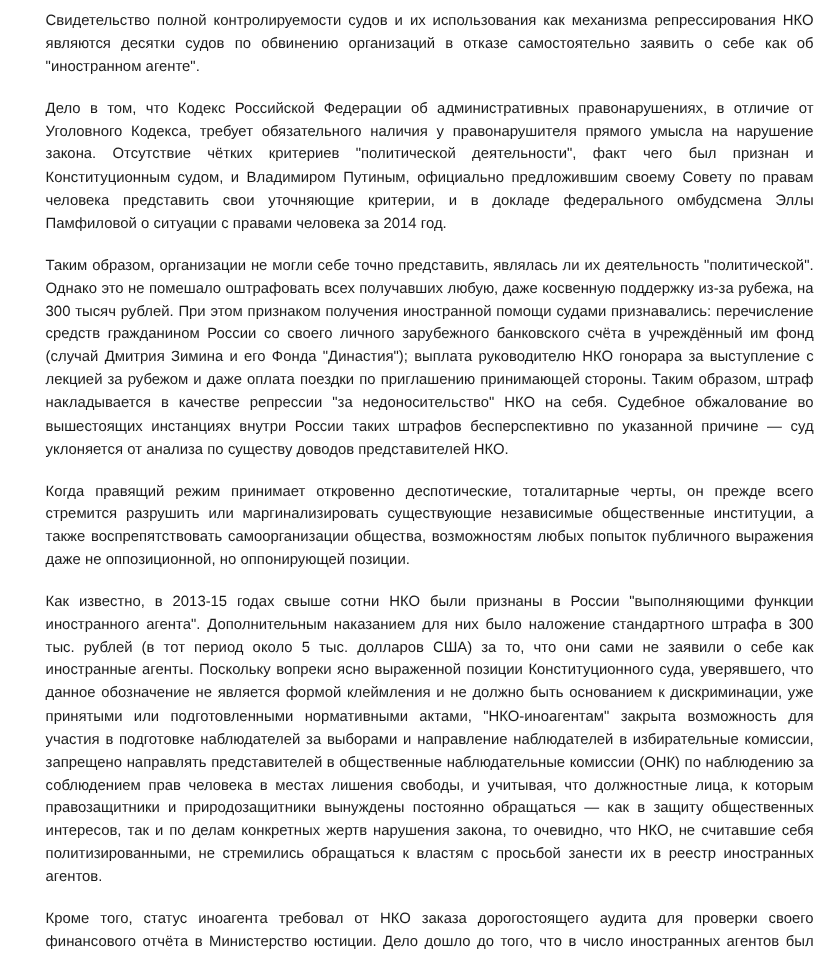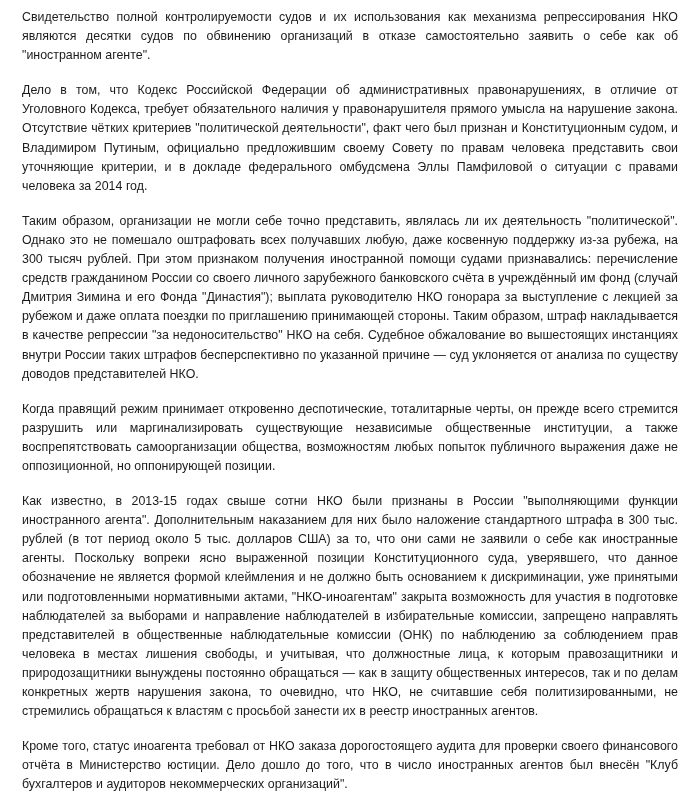--- a/index.html
+++ b/index.html
@@ -14,21 +14,21 @@
     color: #1a1a1a;
   }
   #doc {
     padding: 8px 22px 10px 22px;
     box-sizing: border-box;
     width: 700px;
   }
   p.para {
     font-size: 12.4px;
     line-height: 19.1px;
-    margin: 0 0 16px 0;
+    margin: 0 0 16px 16px;
     text-align: justify;
     text-justify: inter-word;
     color: #1a1a1a;
     word-spacing: 0.1px;
   }
   p.para:last-child {
     margin-bottom: 0;
   }
 </style>
 </head>

